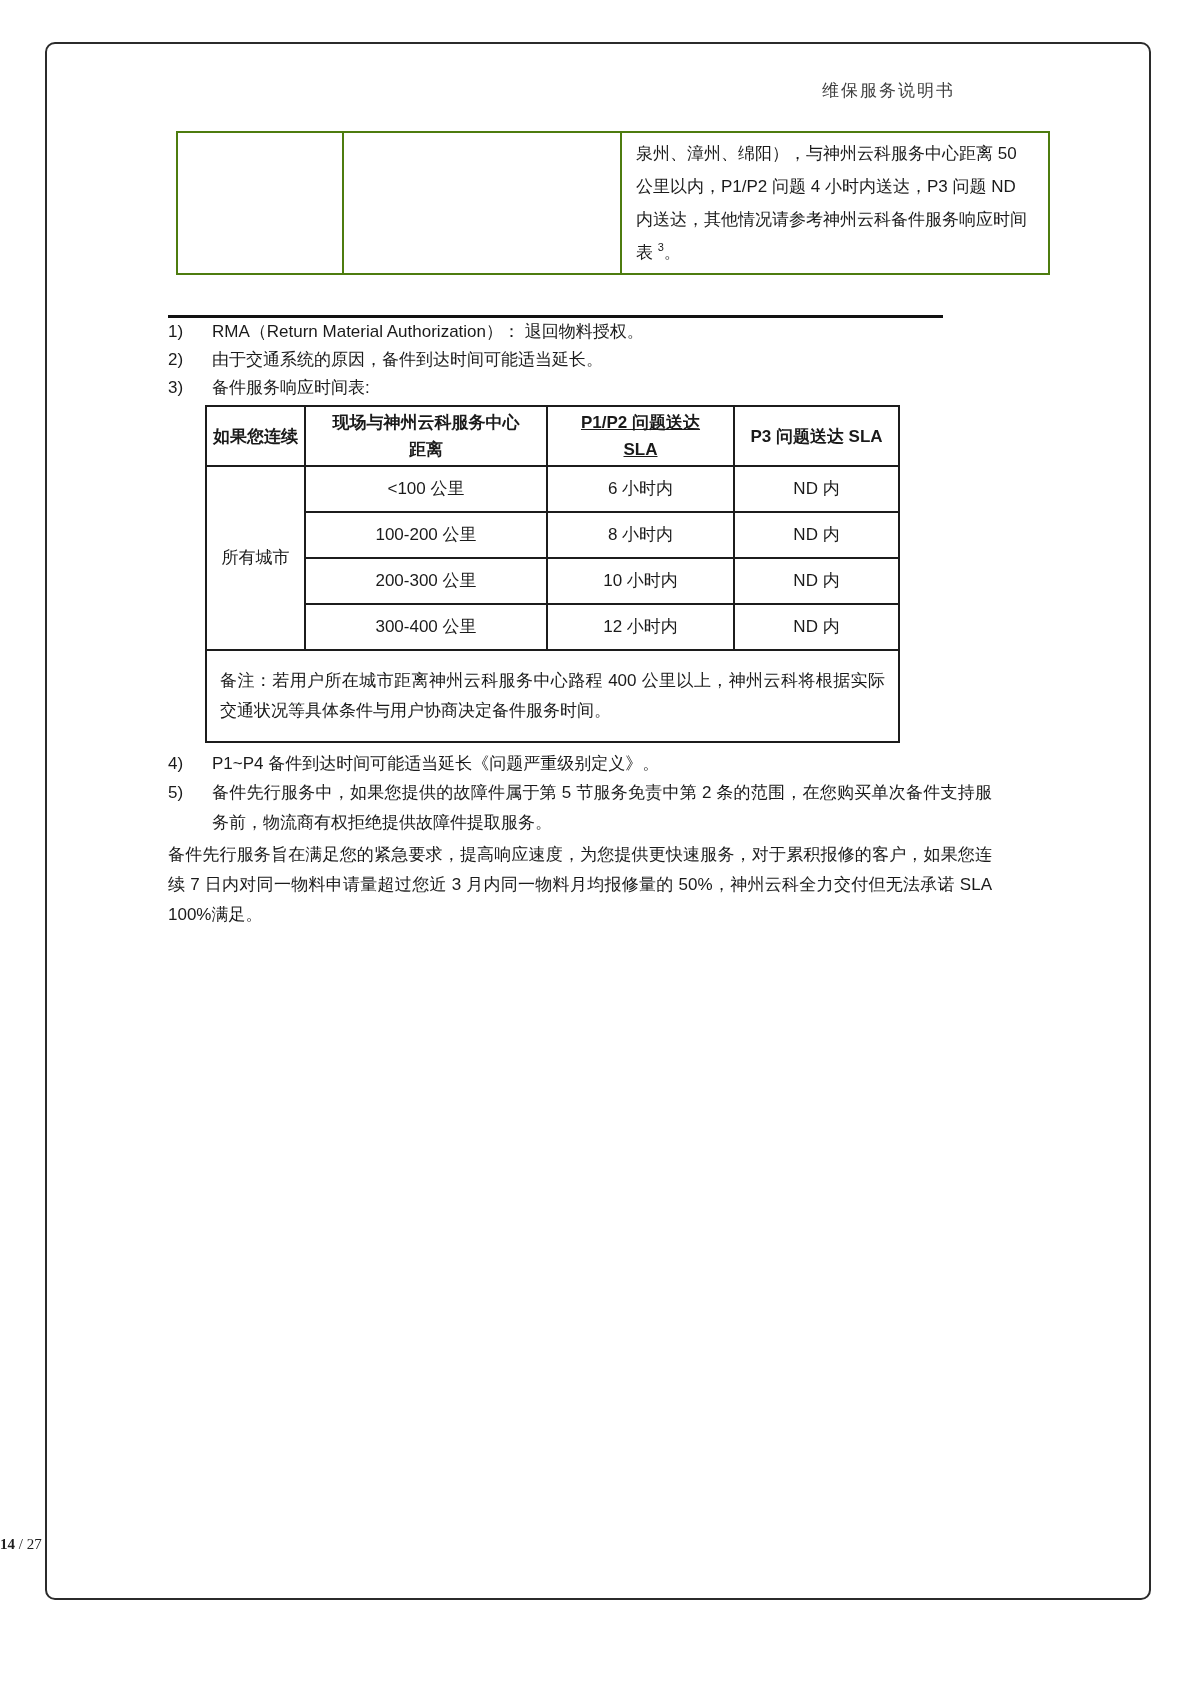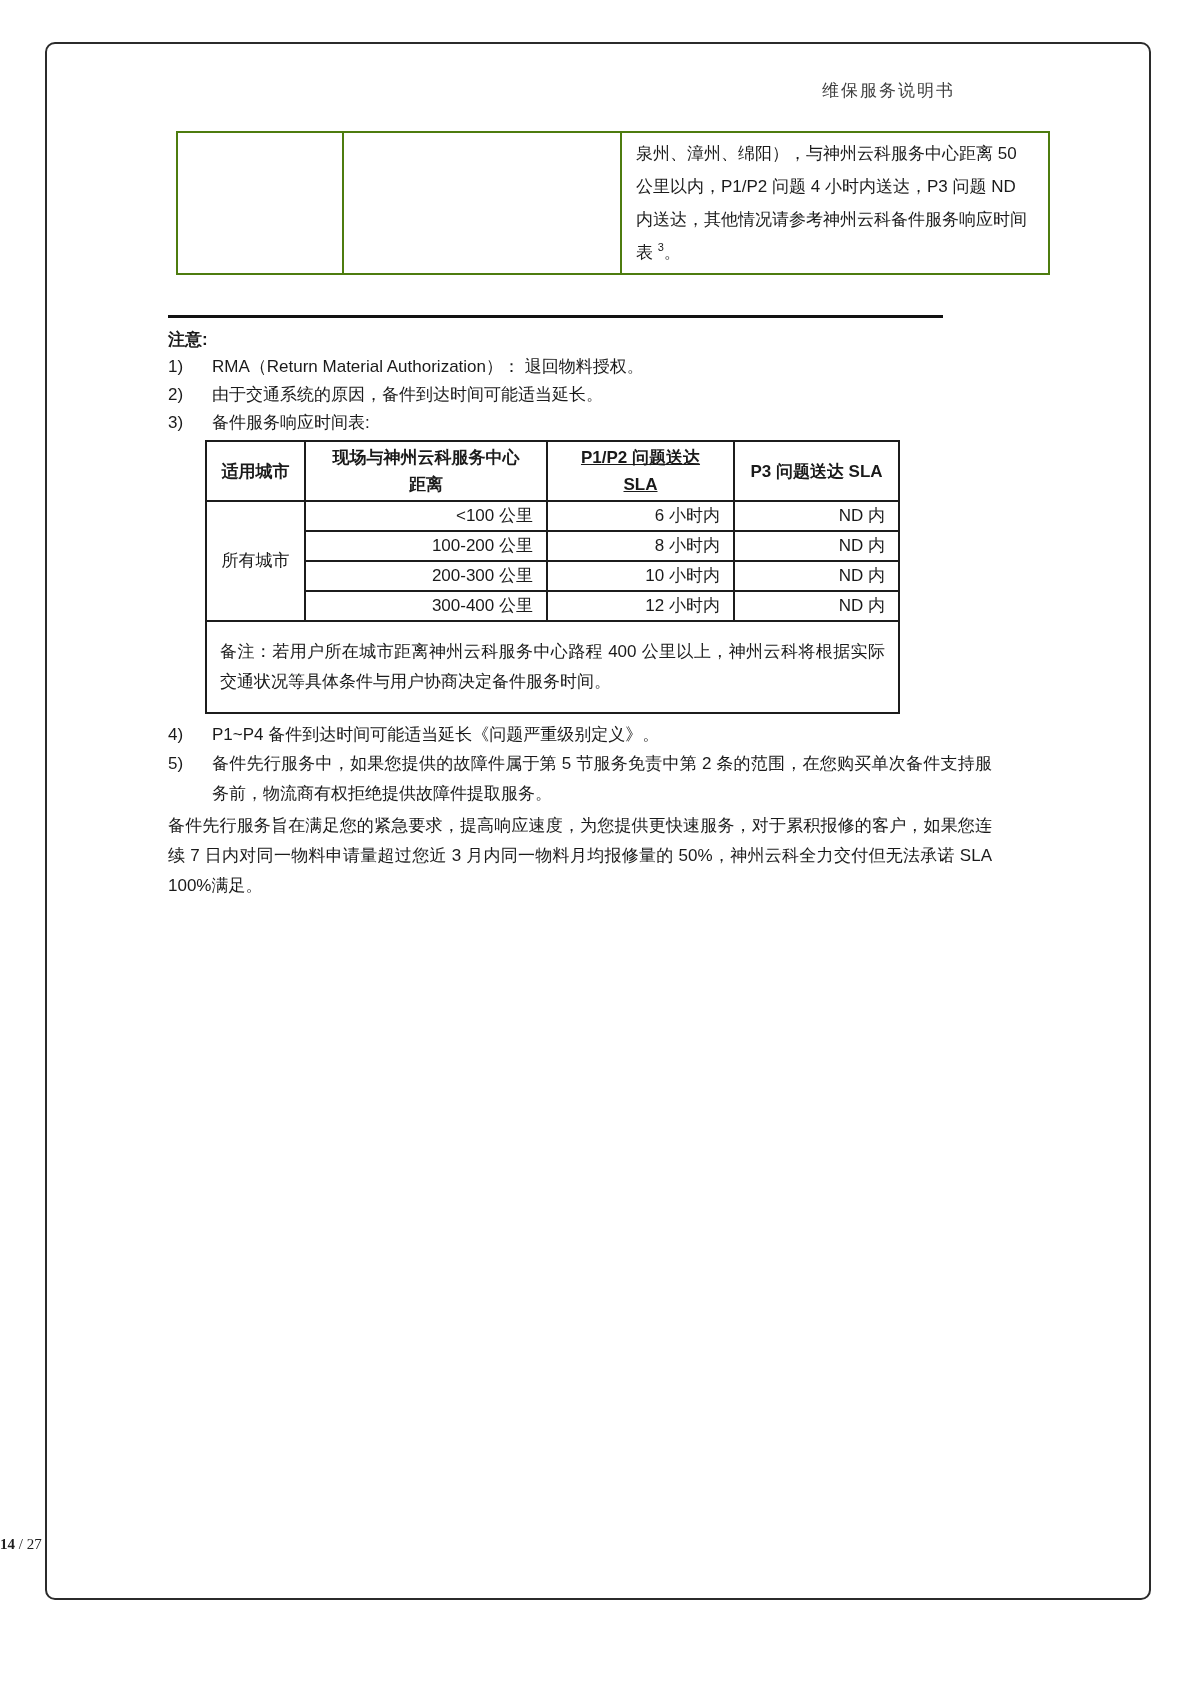--- a/index.html
+++ b/index.html
@@ -81,22 +81,22 @@
     height:58px;
     line-height:27px;
     padding:2px 6px;
   }
   .sla-table th .wrap{display:inline-block;}
   .sla-table th .w195{max-width:198px;}
   .sla-table th .w150{max-width:152px;text-decoration:underline;}
   .sla-table td{
     height:29px;
     line-height:22px;
-    padding:3px 13px;
-    text-align:right;
+    padding:11px 13px;
+    text-align:center;
     vertical-align:middle;
   }
   .sla-table td.group{
     text-align:center;
     padding:3px 4px;
     border-radius:11px;
   }
   .sla-table td.remark{
     height:auto;
     line-height:30px;
@@ -136,21 +136,20 @@
           <tr>
         <td class="c1"></td>
         <td class="c2"></td>
         <td class="c3"><span>泉州、漳州、绵阳），与神州云科服务中心距离 50 公里以内，P1/P2 问题 4 小时内送达，P3 问题 ND 内送达，其他情况请参考神州云科备件服务响应时间表 </span><sup>3</sup><span>。</span></td>
       </tr>
     </tbody>
       </table>
 
     <div class="divider"></div>
 
-    <div class="notes-label">注意:</div>
 
     <div class="note-item">
       <span class="note-num">1)</span>
       <span class="note-text">RMA（Return Material Authorization）： 退回物料授权。</span>
     </div>
     <div class="note-item">
       <span class="note-num">2)</span>
       <span class="note-text">由于交通系统的原因，备件到达时间可能适当延长。</span>
     </div>
     <div class="note-item">
@@ -160,21 +159,21 @@
 
     <table class="sla-table">
       <colgroup>
         <col class="c1-w">
           <col class="c2-w">
           <col class="c3-w">
           <col class="c4-w">
       </colgroup>
       <tbody>
           <tr>
-        <th><span class="wrap">适用城市</span></th>
+        <th><span class="wrap">如果您连续</span></th>
         <th><span class="wrap w195">现场与神州云科服务中心距离</span></th>
         <th><span class="wrap w150">P1/P2 问题送达 SLA</span></th>
         <th><span class="wrap">P3 问题送达 SLA</span></th>
       </tr>
       <tr>
         <td class="group" rowspan="4">所有城市</td>
         <td>&lt;100 公里</td>
         <td>6 小时内</td>
         <td>ND 内</td>
       </tr>

